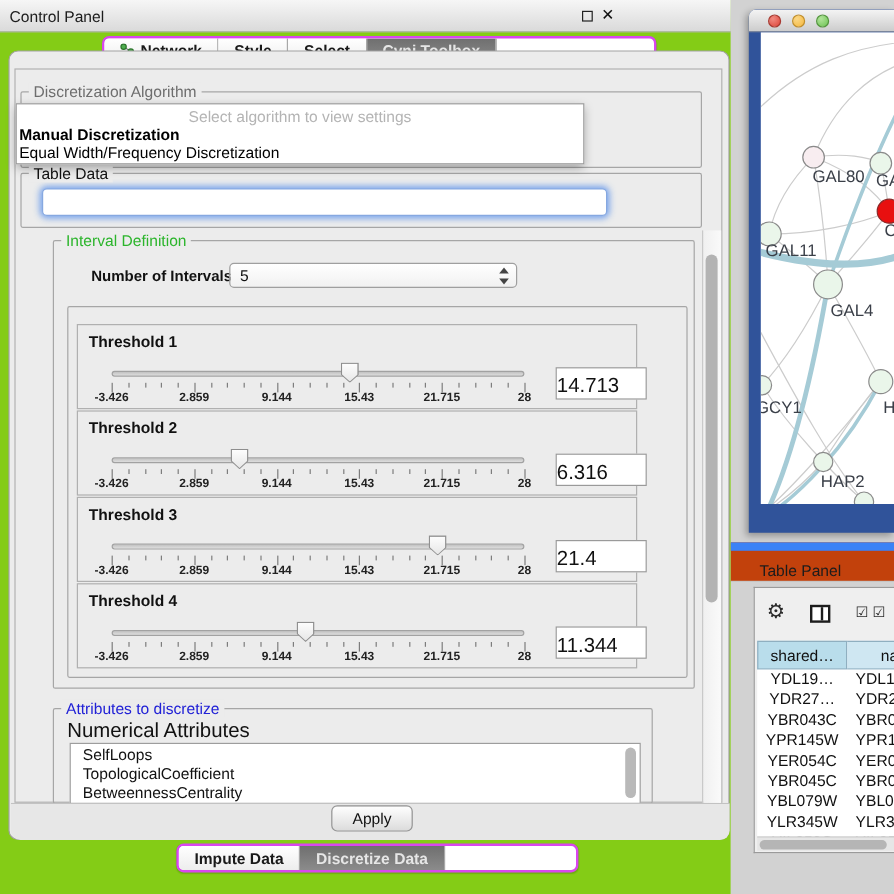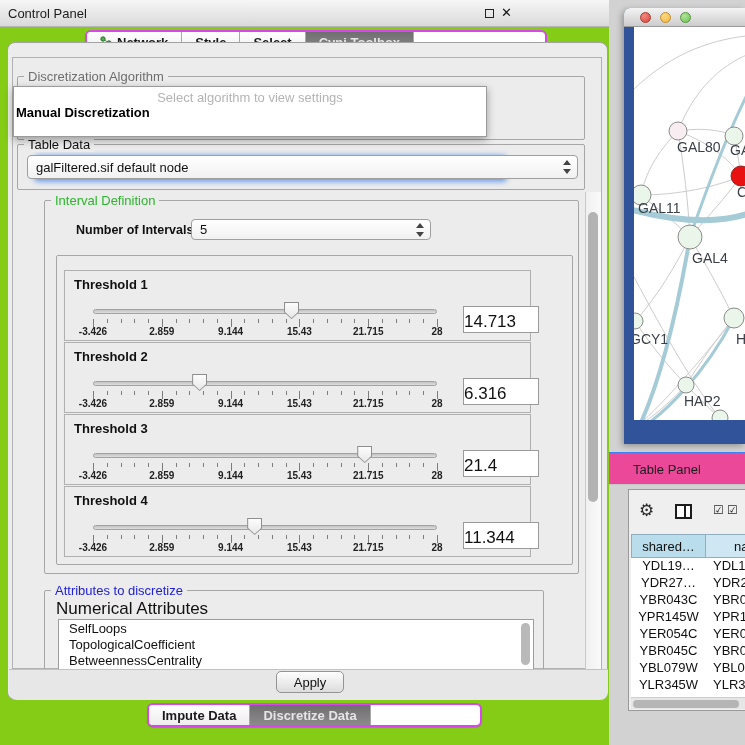--- a/index.html
+++ b/index.html
@@ -71,22 +71,22 @@
     border-top:1px solid #c2c2c2; background:#e7e7e7; border-radius:0 0 8px 8px; }
   
   #right-bg { position:absolute; left:609px; top:0; width:136px; height:745px; background:#d2d2d2; }
   #net-window { position:absolute; left:624px; top:8px; width:121px; height:436px; background:#30539a;
     border-top-left-radius:6px; box-shadow:-2px 2px 6px rgba(0,0,0,.3); }
   #net-titlebar { position:absolute; left:0; top:0; width:121px; height:19px;
     background:linear-gradient(#f4f4f4,#cccccc); border-top-left-radius:6px; border-bottom:1px solid #9b9b9b; }
   .light { position:absolute; top:4px; width:11px; height:11px; border-radius:50%; }
   #net-canvas { position:absolute; left:10px; top:19px; width:111px; height:393px; background:#ffffff; overflow:hidden; }
   
-  #tp-bar { position:absolute; left:609px; top:452px; width:136px; height:33px; background:#ec4899;
-    border-top:1px solid #3b82f6; border-bottom:1px solid #c6c6c6; }
+  #tp-bar { position:absolute; left:609px; top:452px; width:136px; height:33px; background:#c2410c;
+    border-top:7px solid #3b82f6; border-bottom:1px solid #c6c6c6; }
   #tp-bar .t { position:absolute; left:24px; top:9px; font-size:13px; color:#1c1c1c; }
   #tp-panel { position:absolute; left:628px; top:489px; width:117px; height:222px; background:#efefef;
     border:1px solid #9a9a9a; border-right:none; }
   #tp-gear { position:absolute; left:10px; top:10px; font-size:17px; color:#2b2b2b; }
   #tp-split { position:absolute; left:46px; top:14px; width:17px; height:15px; background:#fff; border:2px solid #1c1c1c; }
   #tp-split::after { content:""; position:absolute; left:50%; top:0; width:2px; height:100%; background:#1c1c1c; }
   .tp-check { position:absolute; top:13px; font-size:12px; color:#2b2b2b; }
   #tp-header { position:absolute; left:2px; top:44px; height:24px; display:flex; }
   .hcell { border:1px solid #8fafc0; font-size:13px; color:#111; display:flex; align-items:center; overflow:hidden; white-space:nowrap; }
   #hc1 { width:75px; background:#b9ddeb; justify-content:center; }
@@ -137,24 +137,20 @@
   <div id="outer-panel">
     <div id="content-box">
 
       <div class="group" style="left:4px; top:18px; width:568px; height:64px;">
         <span class="legend gray">Discretization Algorithm</span>
       </div>
       <div id="focus-combo"></div>
 
       <div class="group" style="left:4px; top:86px; width:568px; height:46px;">
         <span class="legend black">Table Data</span>
-        <div class="combo" style="left:9px; top:10px; width:551px; height:24px;">
-          <span>galFiltered.sif default node</span>
-          <span class="spin"></span>
-        </div>
       </div>
 
       <div style="position:absolute; left:0; top:134px; width:588px; height:478px;">
         <div class="vscroll" style="left:572px; top:0; width:16px; height:478px;">
           <div class="vthumb" style="top:20px; height:290px;"></div>
         </div>
 
         <div class="group" style="left:31px; top:8px; width:535px; height:374px;">
           <span class="legend green">Interval Definition</span>
           <div style="position:absolute; left:31px; top:22px; font-size:12.5px; font-weight:bold; color:#111;">Number of Intervals</div>
@@ -345,20 +341,21 @@
       </div>
     <div class="tab">
         <span>Infer Network</span>
       </div>
   </div>
 </div>
 
 <div id="algo-popup">
   <div class="hint">Select algorithm to view settings</div>
   <div class="it1">Manual Discretization</div>
+  <div class="it2">Equal Width/Frequency Discretization</div>
 </div>
 
 <div id="right-bg"></div>
 
 <div id="net-window">
   <div id="net-titlebar">
     <div class="light" style="left:16px; background:radial-gradient(circle at 35% 30%,#f08a80,#dd4338); border:1px solid #a83a31;"></div>
     <div class="light" style="left:36px; background:radial-gradient(circle at 35% 30%,#fbd887,#f5b73c); border:1px solid #c18f2c;"></div>
     <div class="light" style="left:56px; background:radial-gradient(circle at 35% 30%,#b2e49a,#6cc353); border:1px solid #54963e;"></div>
   </div>

